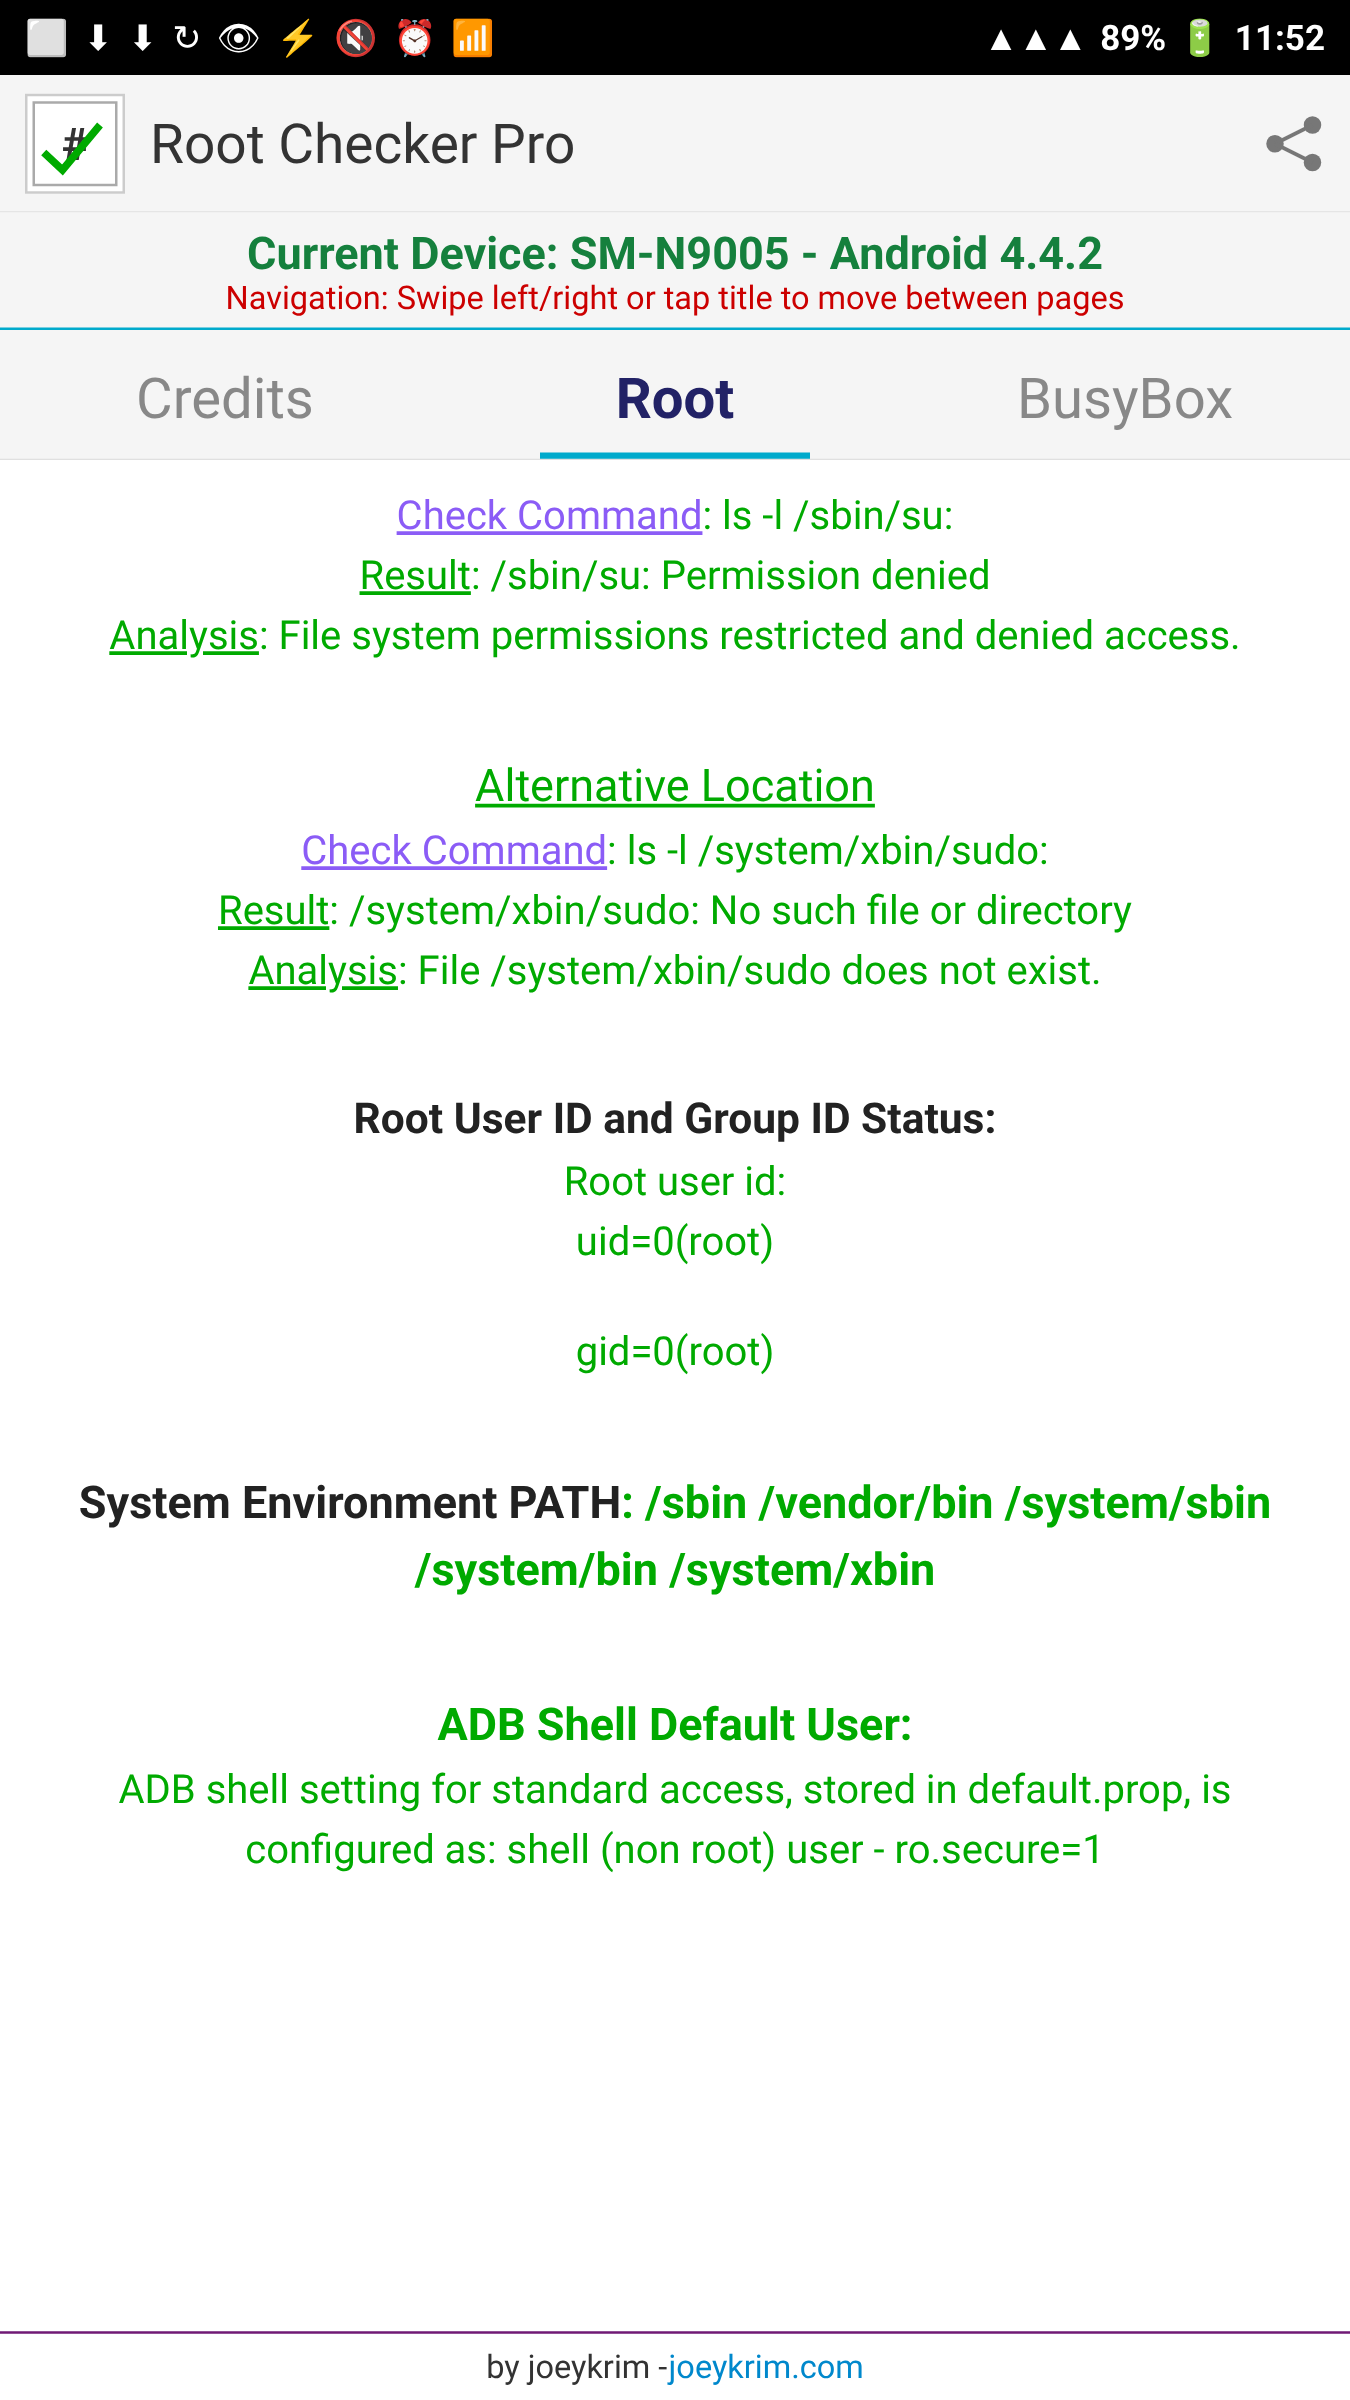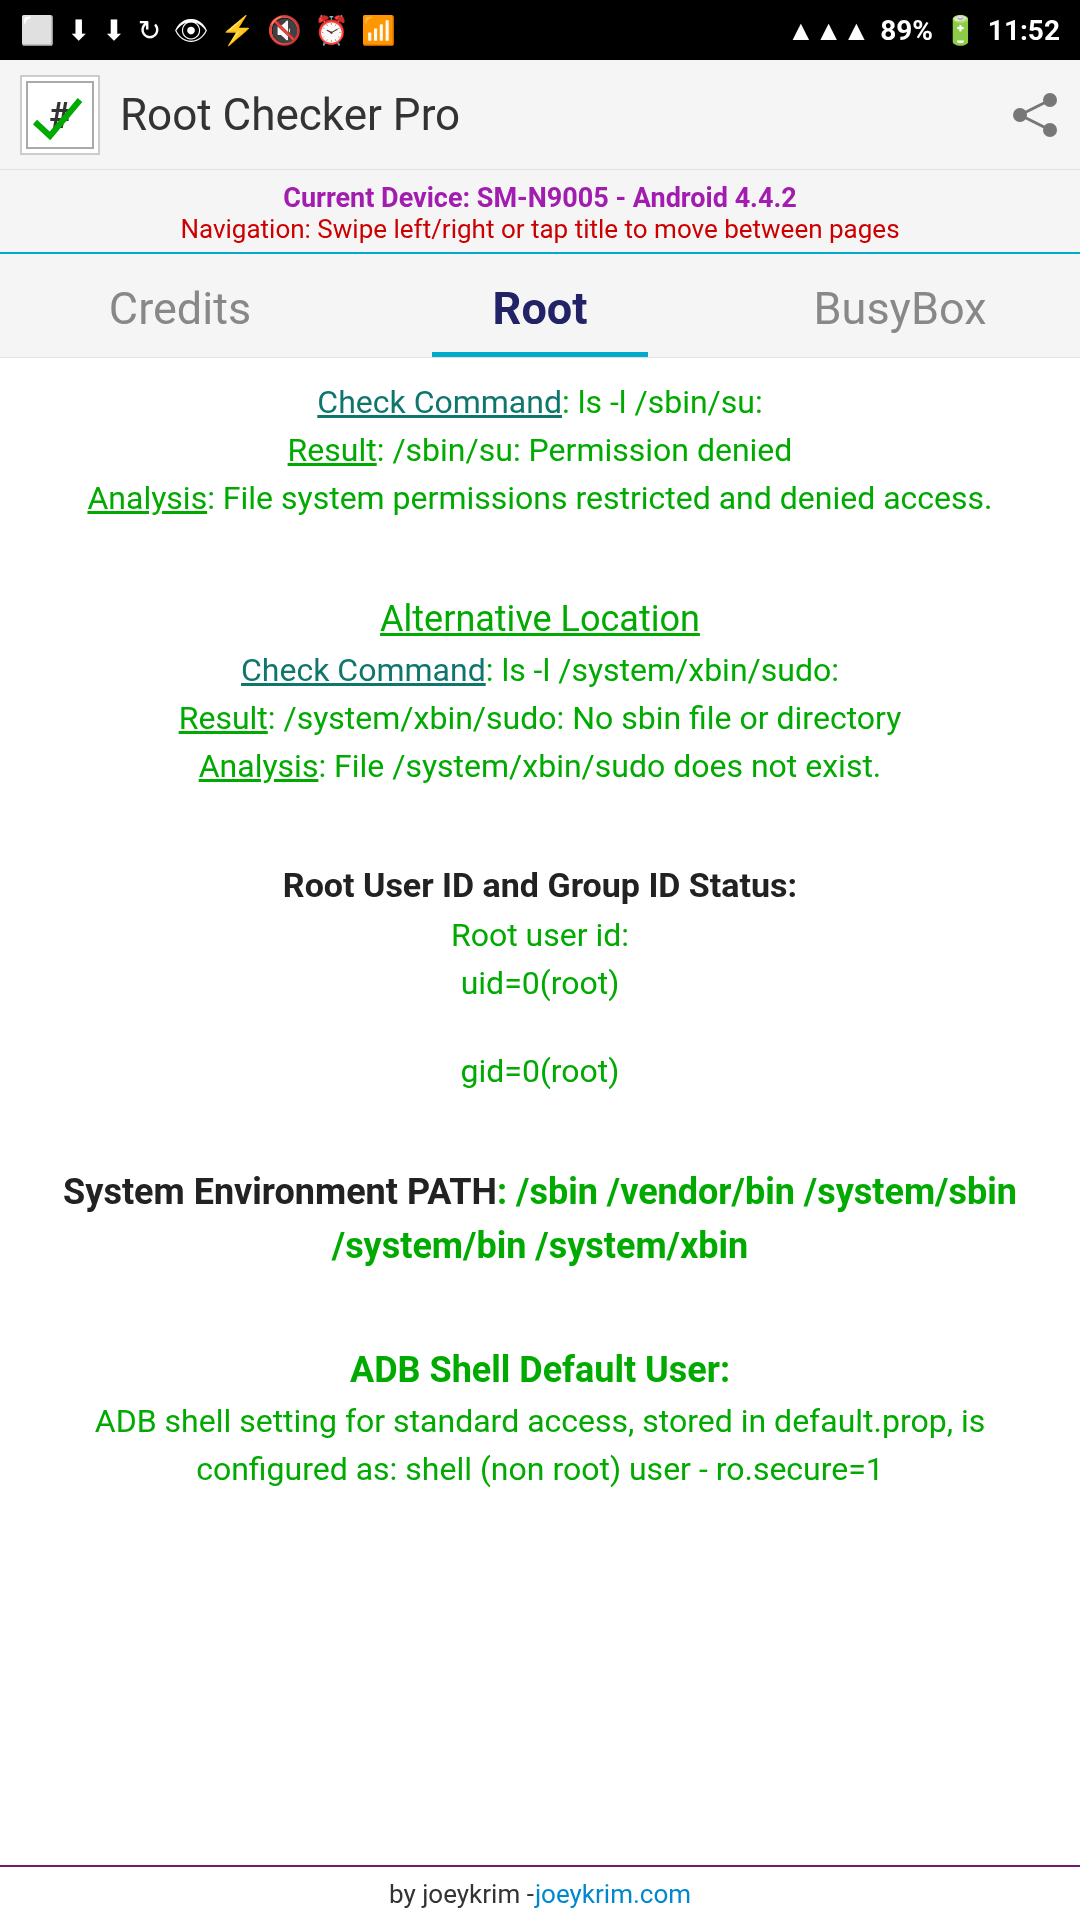--- a/index.html
+++ b/index.html
@@ -87,22 +87,22 @@
 
     
     .device-info {
       background: #f5f5f5;
       text-align: center;
       padding: 12px 20px 8px;
       border-bottom: 2px solid #00aacc;
     }
 
     .device-name {
-      font-size: 27px;
-      color: #a21caf;
+      font-size: 36px;
+      color: #15803d;
       font-weight: bold;
     }
 
     .nav-hint {
       font-size: 26px;
       color: #cc0000;
     }
 
     
     .tab-bar {
@@ -143,21 +143,21 @@
       text-align: center;
       font-size: 32px;
       line-height: 1.5;
     }
 
     .section {
       margin-bottom: 30px;
     }
 
     .check-command {
-      color: #0f766e;
+      color: #8b5cf6;
       text-decoration: underline;
       font-size: 32px;
       text-align: right;
     }
 
     .result-label {
       color: #00aa00;
       text-decoration: underline;
     }
 
@@ -324,21 +324,21 @@
   <div class="empty-space"></div>
 
   <div class="section">
     <div>
       <span class="alt-location-title">Alternative Location</span>
     </div>
     <div>
       <span class="check-command">Check Command</span><span class="result-text">: ls -l /system/xbin/sudo:</span>
     </div>
     <div>
-      <span class="result-label">Result</span><span class="result-text">: /system/xbin/sudo: No sbin file or directory</span>
+      <span class="result-label">Result</span><span class="result-text">: /system/xbin/sudo: No such file or directory</span>
     </div>
     <div>
       <span class="analysis-label">Analysis</span><span class="analysis-text">: File /system/xbin/sudo does not exist.</span>
     </div>
   </div>
 
   <div class="empty-space"></div>
 
   <div class="section">
     <div>

